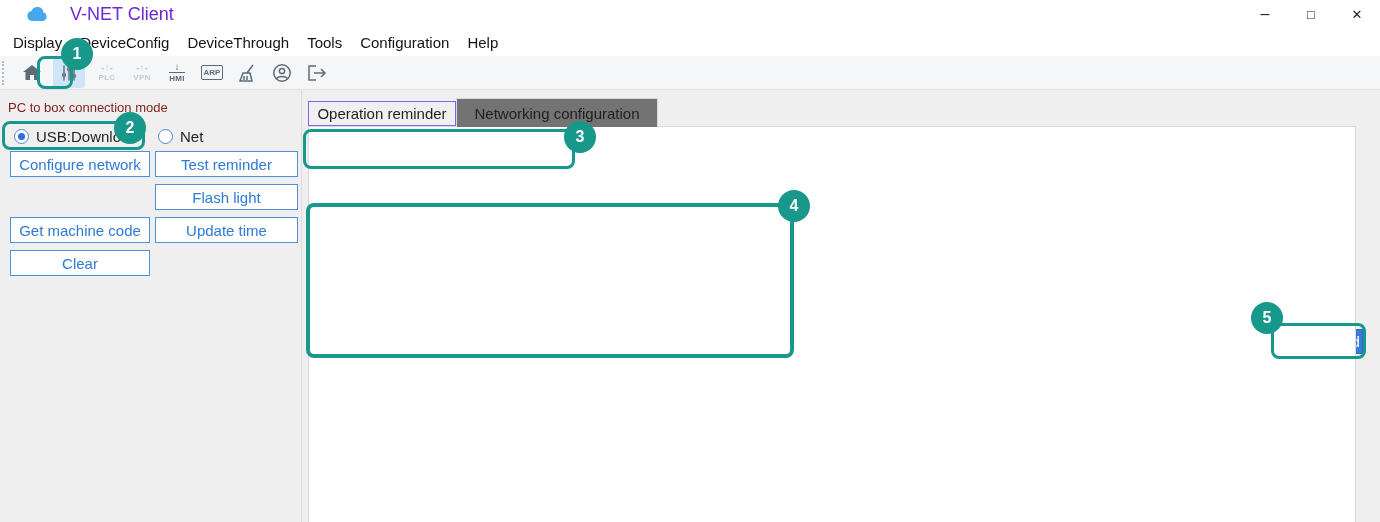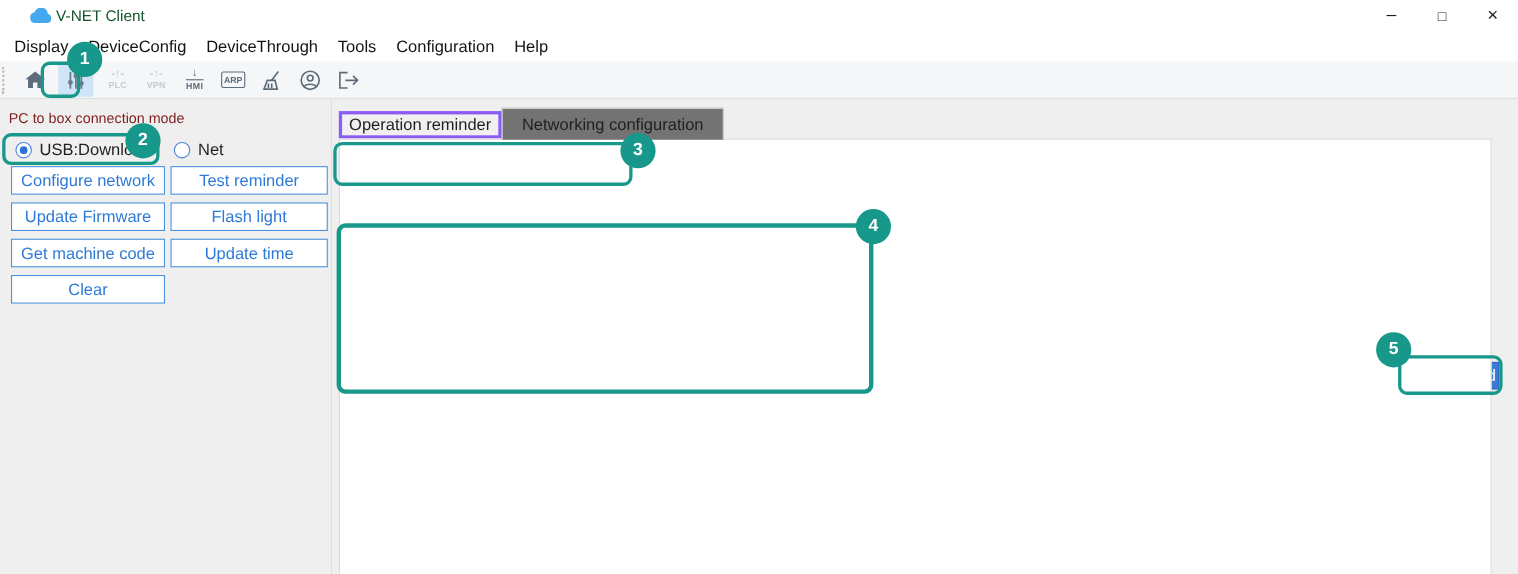--- a/index.html
+++ b/index.html
@@ -7,21 +7,21 @@
     width:1380px;height:522px;position:relative;overflow:hidden;
     font-family:"Liberation Sans","DejaVu Sans",sans-serif;
     background:#ffffff;color:#1a1a1a;
     box-shadow:inset 0 0 0 1px #b9b9b9;
   }
   .abs{position:absolute;}
 
   
   .titlebar{left:0;top:0;width:1380px;height:28px;background:#fff;display:flex;align-items:center;}
   .cloud{margin-left:26px;width:22px;height:15px;}
-  .win-title{margin-left:3px;font-size:14px;color:#14532d;}
+  .win-title{margin-left:22px;font-size:18px;color:#6d28d9;}
   .win-controls{position:absolute;right:0;top:0;height:28px;display:flex;}
   .win-btn{width:46px;height:28px;display:flex;align-items:center;justify-content:center;font-size:13px;color:#222;cursor:default;}
   .win-btn.min{font-size:16px;}
 
   
   .menubar{left:0;top:28px;width:1380px;height:28px;background:#fff;display:flex;align-items:center;padding-left:4px;box-sizing:border-box;}
   .menu-item{font-size:15px;color:#141414;padding:3px 9px;}
 
   
   .toolbar{left:0;top:56px;width:1380px;height:34px;background:#f5f6f7;border-bottom:1px solid #e0e0e0;display:flex;align-items:center;box-sizing:border-box;}
@@ -38,21 +38,21 @@
   .sidebar{left:0;top:90px;width:302px;height:432px;background:#efefef;border-right:1px solid #dcdcdc;box-sizing:border-box;}
   .side-title{position:absolute;left:8px;top:10px;font-size:13px;color:#7f1d1d;}
   .radio{width:15px;height:15px;border-radius:50%;border:1px solid #4a86d8;background:#fff;display:inline-block;position:relative;flex:none;box-sizing:border-box;}
   .radio.sel::after{content:"";position:absolute;left:3px;top:3px;right:3px;bottom:3px;border-radius:50%;background:#2d70d8;}
   .radio-row{position:absolute;display:flex;align-items:center;gap:7px;font-size:15px;color:#1f1f1f;}
   .sbtn{position:absolute;background:#fff;border:1px solid #4a90da;color:#2e7ad6;font-size:15px;height:26px;display:flex;align-items:center;justify-content:center;box-sizing:border-box;}
 
   
   .main-bg{left:302px;top:90px;width:1078px;height:432px;background:#efefef;}
   .tab{position:absolute;display:flex;align-items:center;justify-content:center;font-size:15px;color:#1f1f1f;box-sizing:border-box;}
-  .tab.inactive{left:308px;top:101px;width:148px;height:25px;background:#f0f0f0;border:3px solid #8b5cf6;}
+  .tab.inactive{left:308px;top:101px;width:148px;height:25px;background:#f0f0f0;border:1px solid #8b5cf6;}
   .tab.active{left:456px;top:98px;width:202px;height:29px;background:#737373;border:1px solid #d9d9d9;border-bottom:none;z-index:3;}
   .content{left:308px;top:126px;width:1048px;height:396px;background:#fff;border:1px solid #d9d9d9;border-bottom:none;box-sizing:border-box;z-index:1;}
 
   
   .flabel{position:absolute;font-size:15px;color:#1f1f1f;white-space:nowrap;}
   .select{position:absolute;left:368px;top:136px;width:197px;height:27px;border:1px solid #b0b0b0;border-radius:3px;background:#fff;display:flex;align-items:center;box-sizing:border-box;font-size:15px;color:#111;padding-left:9px;}
   .select .chev{position:absolute;right:8px;color:#999;font-size:13px;top:2px;}
   .checkbox{position:absolute;width:17px;height:17px;border:1px solid #3d7fd8;border-radius:2px;background:#fff;box-sizing:border-box;display:flex;align-items:center;justify-content:center;}
   .checkbox.checked{background:#2d70d8;border-color:#2d70d8;color:#fff;font-size:12px;font-weight:bold;}
   .pw-field{position:absolute;left:470px;top:268px;width:298px;height:27px;border:1px solid #d9d9d9;border-radius:3px;background:#fff;box-sizing:border-box;display:flex;align-items:center;padding:0 8px;}
@@ -166,21 +166,20 @@
     <span class="radio sel"></span>
     <span>USB:Download</span>
   </div>
   <div class="radio-row" style="left:158px;top:38px;">
     <span class="radio"></span>
     <span>Net</span>
   </div>
 
   <div class="sbtn" style="left:10px;top:61px;width:140px;">Configure network</div>
   <div class="sbtn" style="left:155px;top:61px;width:143px;">Test reminder</div>
-  <div class="sbtn" style="left:10px;top:94px;width:140px;">Update Firmware</div>
   <div class="sbtn" style="left:155px;top:94px;width:143px;">Flash light</div>
   <div class="sbtn" style="left:10px;top:127px;width:140px;">Get machine code</div>
   <div class="sbtn" style="left:155px;top:127px;width:143px;">Update time</div>
   <div class="sbtn" style="left:10px;top:160px;width:140px;">Clear</div>
 </div>
 
 <div class="abs main-bg"></div>
 
 <div class="abs tab inactive">Operation reminder</div>
 <div class="abs tab active">Networking configuration</div>

